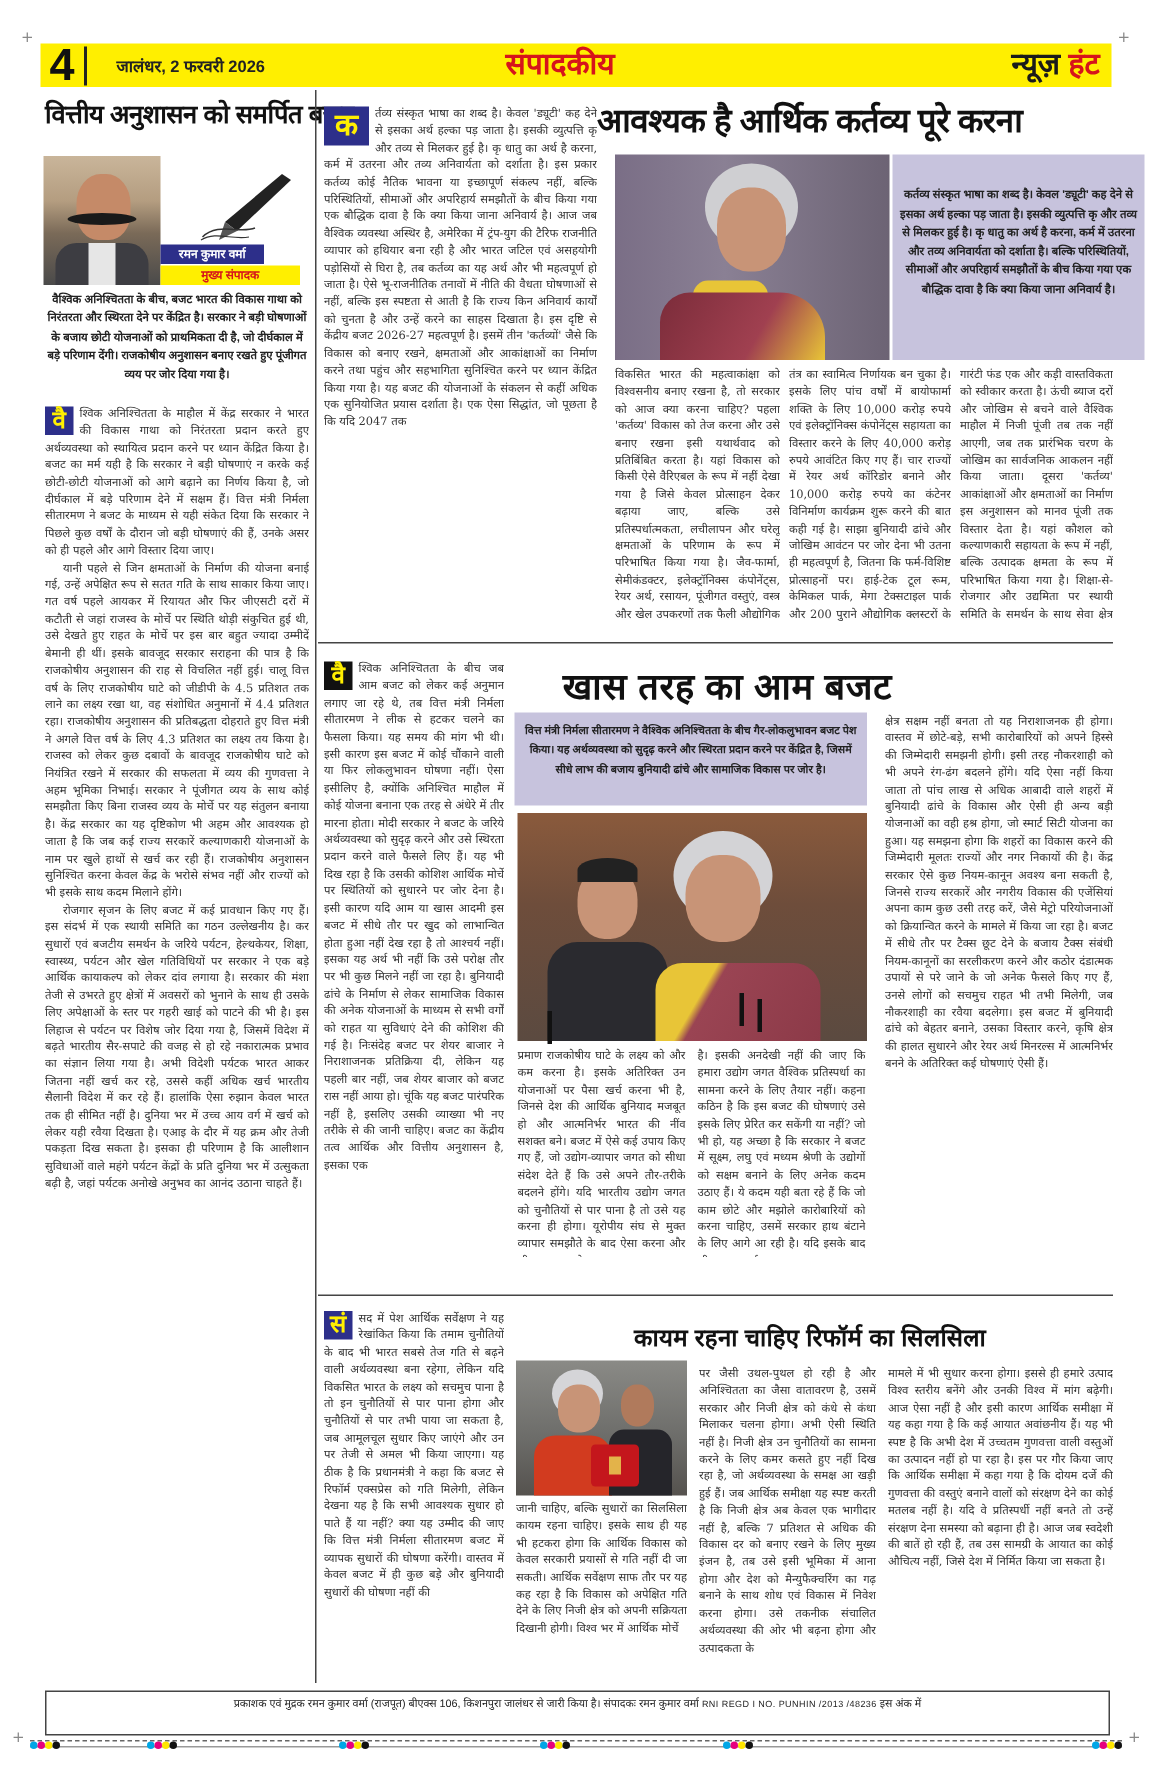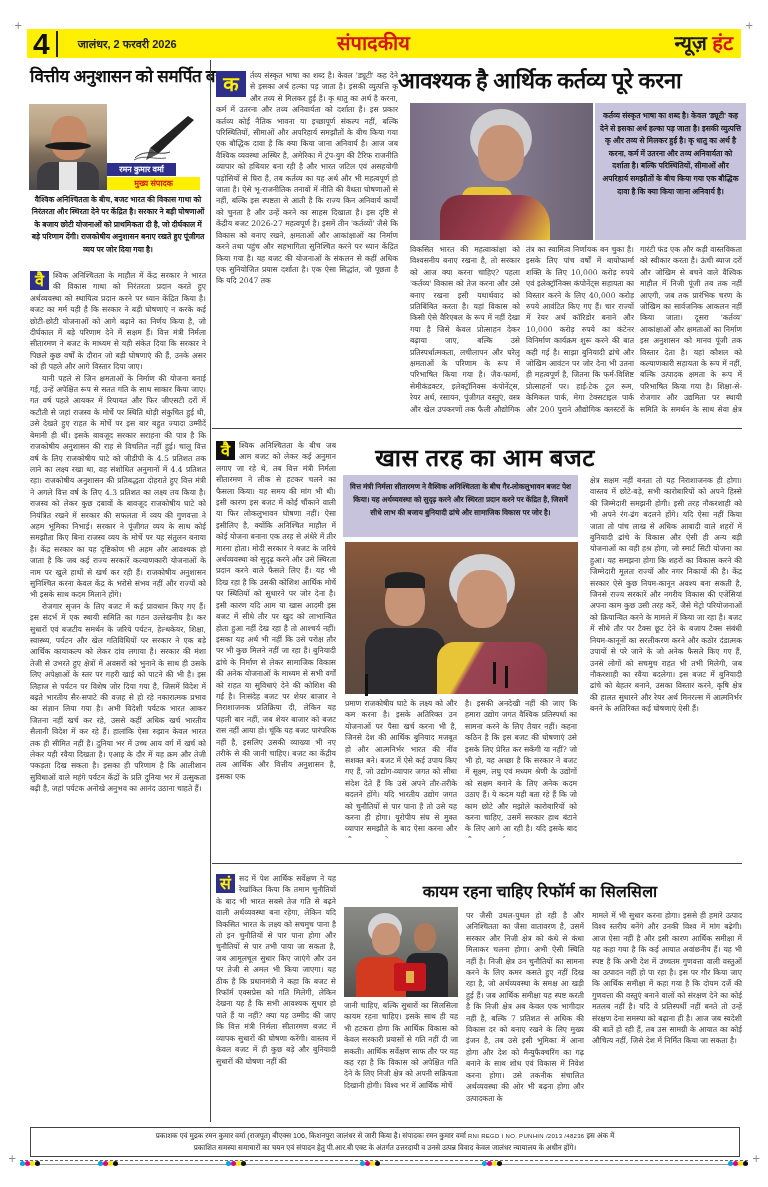--- a/index.html
+++ b/index.html
@@ -104,21 +104,21 @@
 .dc-black{background:#111;color:#ffef00}
 .dc-big{width:30px;height:26px;font-size:20px;line-height:26px}
 
 
 .a1head{position:absolute;left:398px;top:64px;width:350px;font-family:"Liberation Sans",sans-serif;font-weight:bold;font-size:22px;color:#111;white-space:nowrap;letter-spacing:-0.3px}
 .a1photo{position:absolute;left:410px;top:103px;width:183px;height:137px;background:linear-gradient(90deg,#7a6e86 0%,#8a8094 40%,#6c6374 100%)}
 .fm-hair{position:absolute;left:60px;top:6px;width:62px;height:58px;border-radius:50%;background:#cfcfd2}
 .fm-face{position:absolute;left:68px;top:22px;width:46px;height:56px;border-radius:45%;background:#c89477}
 .fm-saree{position:absolute;left:30px;top:92px;width:110px;height:45px;background:linear-gradient(120deg,#7b2c3a 0%,#a04050 60%,#e8c537 100%);border-radius:20px 30px 0 0}
 .fm-blouse{position:absolute;left:52px;top:84px;width:50px;height:30px;background:#e8c537;border-radius:10px 10px 0 0}
-.a1quote{position:absolute;left:595px;top:103px;width:151px;height:137px;background:#c7c3dd;font-family:"Liberation Sans",sans-serif;font-weight:bold;font-size:7.6px;line-height:12.6px;text-align:center;color:#222;padding:7px 4px}
+.a1quote{position:absolute;left:595px;top:103px;width:168px;height:137px;background:#c7c3dd;font-family:"Liberation Sans",sans-serif;font-weight:bold;font-size:7.6px;line-height:12.6px;text-align:center;color:#222;padding:21px 4px}
 
 .col{position:absolute}
 
 
 .a2head{position:absolute;left:320px;top:440px;width:330px;text-align:center;font-family:"Liberation Sans",sans-serif;font-weight:bold;font-size:24px;color:#111;letter-spacing:0.5px}
 .a2quote{position:absolute;left:343px;top:475px;width:235px;height:62px;background:#c7c3dd;font-family:"Liberation Sans",sans-serif;font-weight:bold;font-size:7.3px;line-height:13px;text-align:center;color:#222;padding:5px 6px}
 .a2photo{position:absolute;left:345px;top:542px;width:233px;height:152px;background:linear-gradient(180deg,#8a5a3c 0%,#6e4d3b 40%,#5b4a40 100%)}
 .p2-man-face{position:absolute;left:40px;top:36px;width:40px;height:48px;border-radius:45%;background:#c89477}
 .p2-man-hair{position:absolute;left:40px;top:30px;width:40px;height:16px;border-radius:50% 50% 0 0;background:#222}
 .p2-man-suit{position:absolute;left:20px;top:86px;width:80px;height:66px;background:#2a2a2f;border-radius:20px 20px 0 0}
@@ -242,21 +242,20 @@
   <div class="p3-man"></div>
   <div class="p3-folio"></div>
   <div class="p3-emblem"></div>
 </div>
 <div class="col txt" style="left:344px;top:1000px;width:114px;height:120px;overflow:hidden">जानी चाहिए, बल्कि सुधारों का सिलसिला कायम रहना चाहिए। इसके साथ ही यह भी हटकरा होगा कि आर्थिक विकास को केवल सरकारी प्रयासों से गति नहीं दी जा सकती। आर्थिक सर्वेक्षण साफ तौर पर यह कह रहा है कि विकास को अपेक्षित गति देने के लिए निजी क्षेत्र को अपनी सक्रियता दिखानी होगी। विश्व भर में आर्थिक मोर्चे</div>
 <div class="col txt" style="left:466px;top:910px;width:118px;height:210px;overflow:hidden">पर जैसी उथल-पुथल हो रही है और अनिश्चितता का जैसा वातावरण है, उसमें सरकार और निजी क्षेत्र को कंधे से कंधा मिलाकर चलना होगा। अभी ऐसी स्थिति नहीं है। निजी क्षेत्र उन चुनौतियों का सामना करने के लिए कमर कसते हुए नहीं दिख रहा है, जो अर्थव्यवस्था के समक्ष आ खड़ी हुई हैं। जब आर्थिक समीक्षा यह स्पष्ट करती है कि निजी क्षेत्र अब केवल एक भागीदार नहीं है, बल्कि 7 प्रतिशत से अधिक की विकास दर को बनाए रखने के लिए मुख्य इंजन है, तब उसे इसी भूमिका में आना होगा और देश को मैन्युफैक्चरिंग का गढ़ बनाने के साथ शोध एवं विकास में निवेश करना होगा। उसे तकनीक संचालित अर्थव्यवस्था की ओर भी बढ़ना होगा और उत्पादकता के</div>
 <div class="col txt" style="left:592px;top:910px;width:150px;height:210px;overflow:hidden">मामले में भी सुधार करना होगा। इससे ही हमारे उत्पाद विश्व स्तरीय बनेंगे और उनकी विश्व में मांग बढ़ेगी। आज ऐसा नहीं है और इसी कारण आर्थिक समीक्षा में यह कहा गया है कि कई आयात अवांछनीय हैं। यह भी स्पष्ट है कि अभी देश में उच्चतम गुणवत्ता वाली वस्तुओं का उत्पादन नहीं हो पा रहा है। इस पर गौर किया जाए कि आर्थिक समीक्षा में कहा गया है कि दोयम दर्जे की गुणवत्ता की वस्तुएं बनाने वालों को संरक्षण देने का कोई मतलब नहीं है। यदि वे प्रतिस्पर्धी नहीं बनते तो उन्हें संरक्षण देना समस्या को बढ़ाना ही है। आज जब स्वदेशी की बातें हो रही हैं, तब उस सामग्री के आयात का कोई औचित्य नहीं, जिसे देश में निर्मित किया जा सकता है।</div>
 
 <div class="footer">
   <div><span>प्रकाशक एवं मुद्रक रमन कुमार वर्मा (राजपूत) बीएक्स 106, किशनपुरा जालंधर से जारी किया है। संपादकः रमन कुमार वर्मा</span> <span class="rni">RNI REGD I NO. PUNHIN /2013 /48236</span> <span>इस अंक में</span></div>
-  <div>प्रकाशित समस्या समाचारों का चयन एवं संपादन हेतु पी.आर.बी एक्ट के अंतर्गत उत्तरदायी व उनसे उत्पन्न विवाद केवल जालंधर न्यायालय के अधीन होंगे।</div>
 </div>
 <div class="dash"></div>
 <div class="reg" style="left:8px;top:1153px">+</div>
 <div class="reg" style="left:752px;top:1153px">+</div>
 <div class="regline"></div>
 <div class="cmyk" style="left:20px">
     <span class="c"></span>
     <span class="m"></span>
     <span class="y"></span>
     <span class="k"></span>

